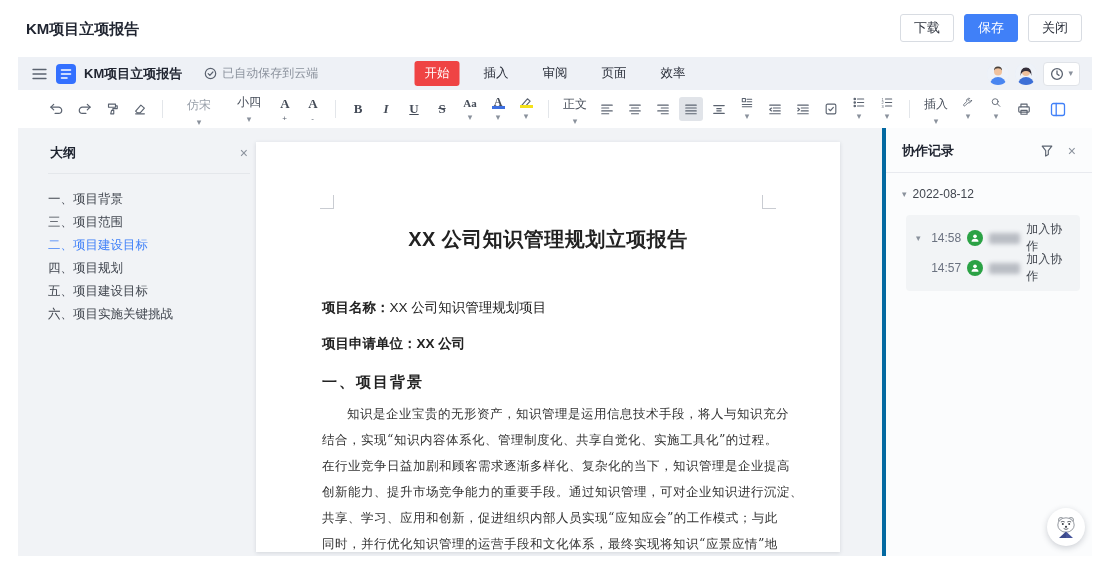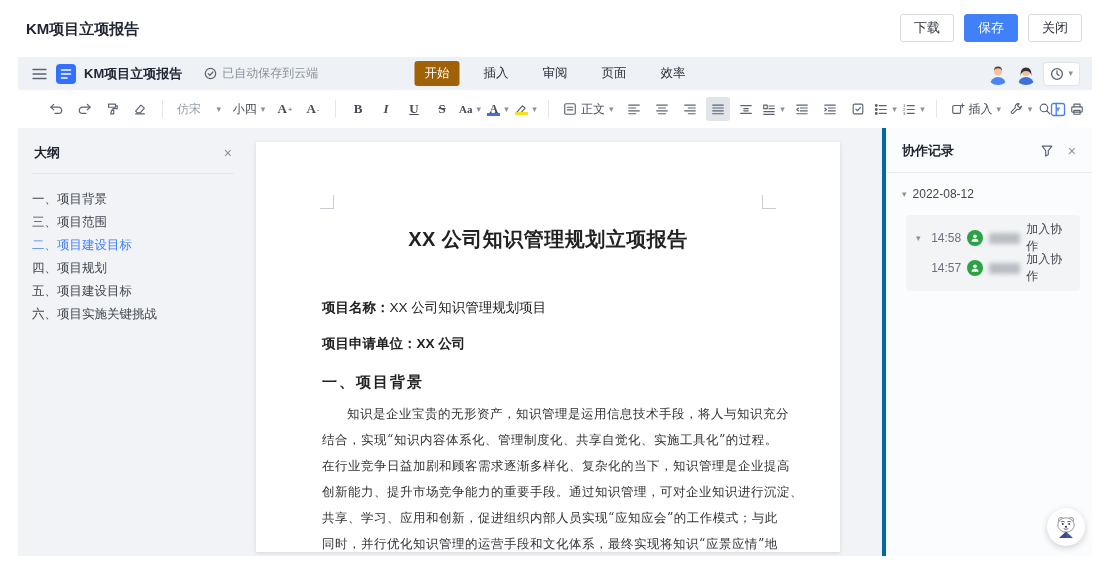--- a/index.html
+++ b/index.html
@@ -16,50 +16,50 @@
 
   
   .menubar { position:absolute; top:57px; left:18px; width:1074px; height:33px; background:#eef1f6;
     display:flex; align-items:center; padding:0 12px; }
   .hamburger { width:18px; height:18px; display:flex; align-items:center; justify-content:center; margin-right:8px; cursor:pointer; }
   .docicon { width:20px; height:20px; border-radius:4px; background:#3370ff; display:flex; align-items:center; justify-content:center; margin-right:8px; }
   .doc-title { font-size:13px; font-weight:bold; color:#1f2430; margin-right:22px; }
   .saved { display:flex; align-items:center; gap:5px; font-size:12px; color:#8a919c; }
   .tabs { position:absolute; left:50%; transform:translateX(-50%); display:flex; gap:14px; align-items:center; }
   .tab { font-size:12.5px; color:#2a2f3a; padding:4px 10px; border-radius:3px; cursor:pointer; }
-  .tab.active { background:#a16207; color:#fff; }
+  .tab.active { background:#ef4444; color:#fff; }
   .mb-right { margin-left:auto; display:flex; align-items:center; gap:6px; }
   .avatar { width:22px; height:22px; border-radius:50%; overflow:hidden; background:#e8eef8; cursor:pointer; }
   .history-btn { height:24px; padding:0 6px; background:#fff; border:1px solid #e0e3e8; border-radius:4px;
     display:flex; align-items:center; gap:4px; cursor:pointer; color:#5b6370; }
 
   
   .toolbar { position:absolute; top:90px; left:18px; width:1074px; height:38px; background:#fff;
     display:flex; align-items:center; padding-left:26px; gap:4px; color:#5b6370; font-size:12px; }
   .ti { height:24px; min-width:24px; display:flex; align-items:center; justify-content:center;
-    border-radius:3px; cursor:pointer; gap:2px; }
+    border-radius:3px; cursor:pointer; gap:2px;flex-direction:column; }
   .ti.active { background:#e1e4e9; }
   .ti .ltr { font-size:13px; font-weight:bold; font-family:"Liberation Serif", serif; color:#454c58; }
   .ti .ltr.it { font-style:italic; }
   .ti .ltr.un { text-decoration:underline; }
   .ti .ltr.st { text-decoration:line-through; }
   .tdiv { width:1px; height:18px; background:#e3e6ea; margin:0 6px; }
   .dd { display:flex; align-items:center; gap:4px; cursor:pointer; }
   .caret { font-size:9px; color:#8a919c; line-height:1; }
   .fontbox { color:#9aa1ab; min-width:52px; justify-content:space-between; padding:0 4px; }
   .sizebox { min-width:40px; color:#454c58; }
   .colorbar { display:block; width:13px; height:3px; margin-top:-2px; }
   .stack { display:flex; flex-direction:column; align-items:center; line-height:1; }
   .panel-toggle { position:absolute; right:22px; top:7px; }
 
   
   .workspace { position:absolute; top:128px; left:18px; width:1074px; height:428px; background:#f1f3f6; overflow:hidden; }
 
   
-  .outline { position:absolute; left:14px; top:16px; width:202px; }
+  .outline { position:absolute; left:30px; top:16px; width:202px; }
   .outline-head { display:flex; align-items:center; justify-content:space-between; padding:0 2px; }
   .outline-title { font-size:13px; font-weight:bold; color:#1f2430; }
   .xicon { font-size:14px; color:#8a919c; cursor:pointer; line-height:1; }
   .outline-sep { border-bottom:1px solid #e4e7eb; margin-top:11px; margin-bottom:14px; }
   .outline-item { font-size:12.5px; color:#41464f; line-height:23px; cursor:pointer; white-space:nowrap; }
   .outline-item.active { color:#4080f8; }
 
   
   .page { position:absolute; left:238px; top:14px; width:584px; height:410px; background:#fff;
     box-shadow:0 1px 4px rgba(35,45,65,.14); }

